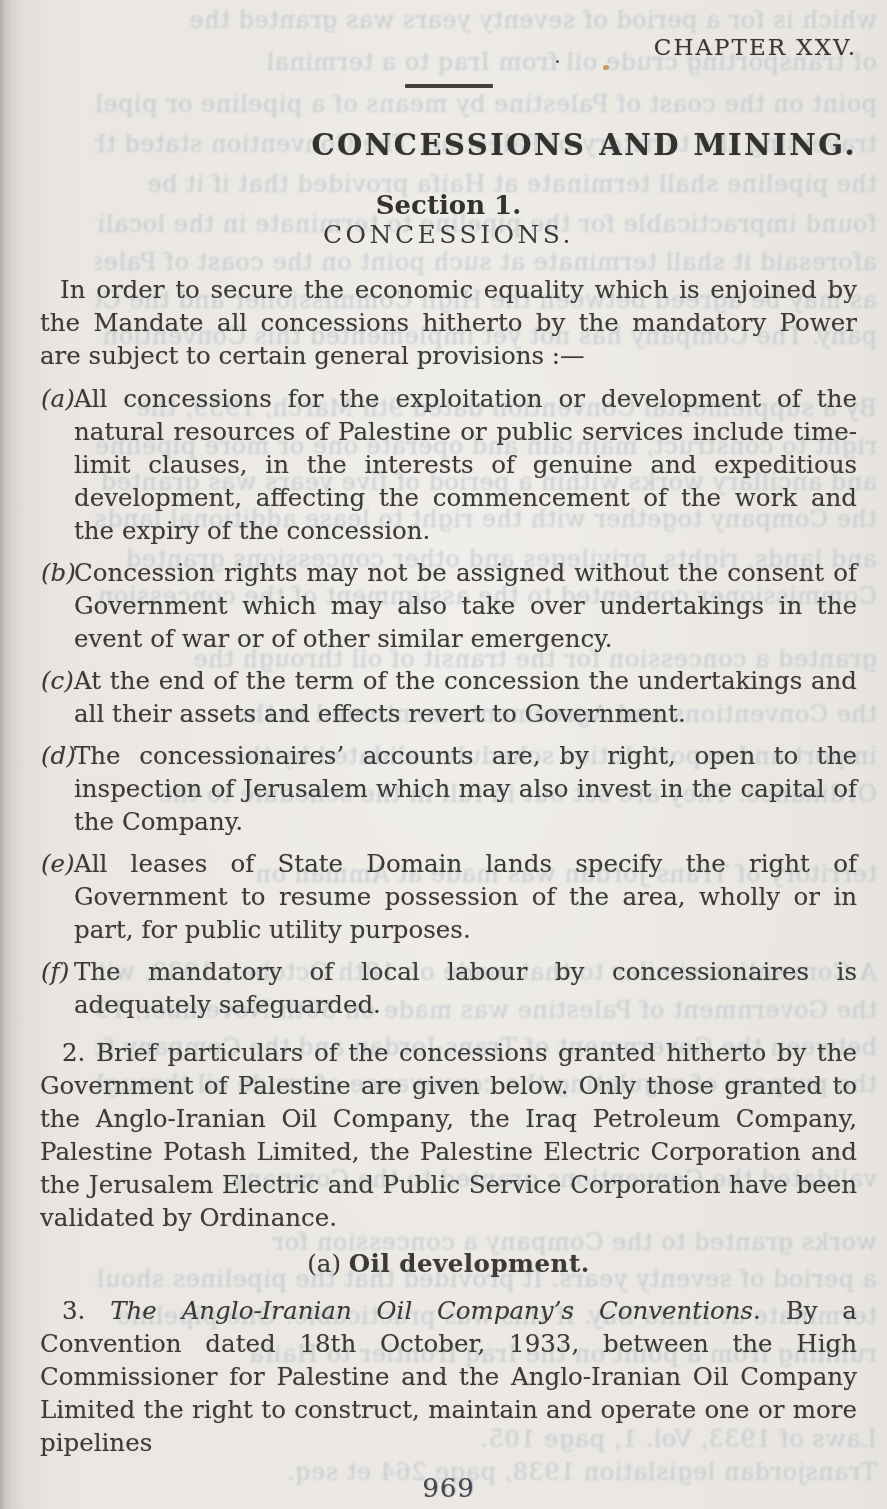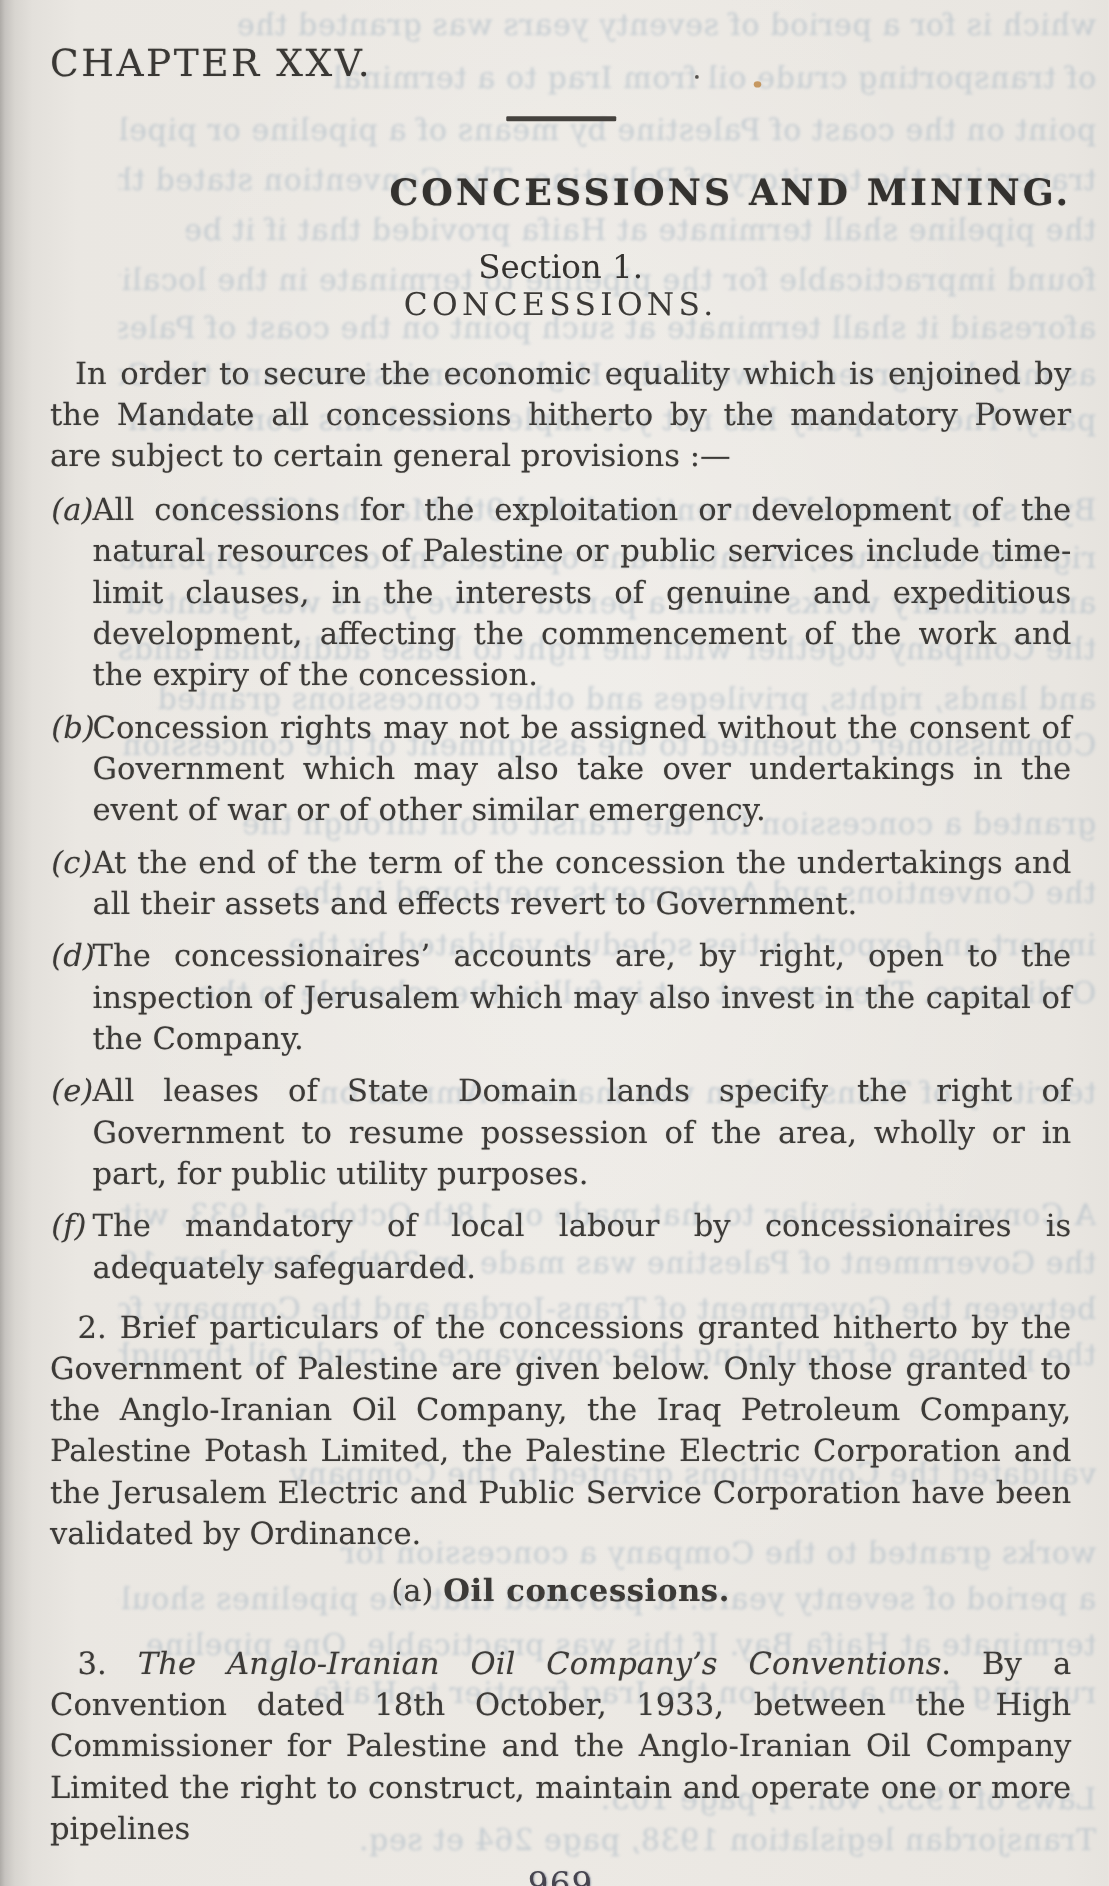--- a/index.html
+++ b/index.html
@@ -35,22 +35,22 @@
     white-space: nowrap;
     overflow: hidden;
     text-align: left;
   }
   .content {
     position: relative;
     z-index: 2;
     padding: 34px 30px 0 40px;
   }
   .chapter {
-    text-align: left;
-    font-size: 30px;
+    text-align: right;
+    font-size: 23px;
     letter-spacing: 2px;
     color: #3a3835;
     text-shadow: 0 0 1px rgba(58,56,53,0.35);
   }
   .rule {
     width: 88px; height: 4px;
     margin: 24px auto 0 auto;
     background: #45423e;
     border-radius: 1px;
   }
@@ -59,21 +59,21 @@
     text-align: right;
     font-weight: bold;
     font-size: 29px;
     letter-spacing: 2.5px;
     color: #34322f;
     text-shadow: 0 0 1px rgba(52,50,47,0.4);
   }
   .section {
     margin-top: 28px;
     text-align: center;
-    font-weight: normal;
+    font-weight: bold;
     font-size: 26px;
     color: #34322f;
   }
   .subsection {
     text-align: center;
     font-size: 25px;
     letter-spacing: 3.5px;
     color: #3c3a37;
   }
   .bodytext {
@@ -94,21 +94,21 @@
     position: absolute; left: 1px; top: 0;
     font-style: italic;
   }
   .p2 { margin-top: 15px; text-indent: 22px; }
   .oil-heading {
     margin-top: 13px;
     text-align: center;
     font-size: 24.5px;
   }
   .oil-heading b { letter-spacing: 0.5px; }
-  .p3 { margin-top: 25px; text-indent: 22px; }
+  .p3 { margin-top: 14px; text-indent: 22px; }
   .pageno {
     margin-top: 13px;
     text-align: center;
     font-size: 26px;
     color: #47454f;
     letter-spacing: 1px;
     text-shadow: 1px 0 1px rgba(120,130,150,0.5);
   }
   .foxing-dot {
     position: absolute;
@@ -209,21 +209,21 @@
         <div class="item">
           <span class="marker">(f)</span>
           <span>The mandatory of local labour by concessionaires is adequately safeguarded.</span>
         </div>
       </div>
 
       <p class="p2">2. Brief particulars of the concessions granted hitherto by the Government of Palestine are given below.  Only those granted to the Anglo-Iranian Oil Company, the Iraq Petroleum Company, Palestine Potash Limited, the Palestine Electric Corporation and the Jerusalem Electric and Public Service Corporation have been validated by Ordinance.</p>
 
       <div class="oil-heading">
         <span>(a)</span>
-        <b>Oil concessions.</b>
+        <b>Oil development.</b>
       </div>
 
       <p class="p3"><span>3. </span><i>The Anglo-Iranian Oil Company’s Conventions</i><span>.  By a Convention dated 18th October, 1933, between the High Commissioner for Palestine and the Anglo-Iranian Oil Company Limited the right to construct, maintain and operate one or more pipelines</span></p>
 
       <div class="pageno">969</div>
 
     </div>
   </div>
 </div>
 

